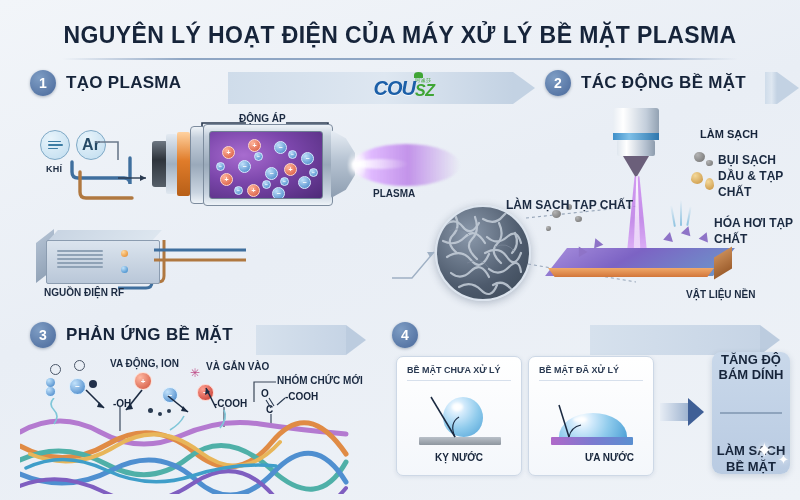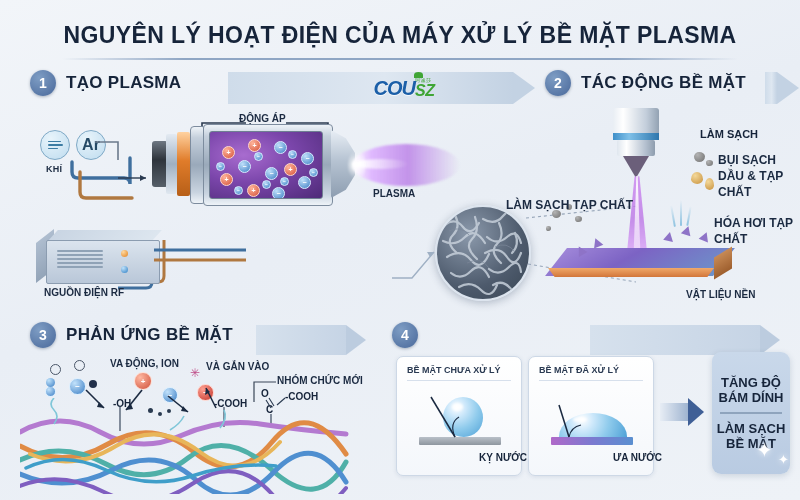--- a/index.html
+++ b/index.html
@@ -134,21 +134,21 @@
   .ion3.r{background:radial-gradient(circle at 32% 28%,#ff9f90,#c2352b);border:1.2px solid #ffd5cd;}
   .fn{font-size:10px;font-weight:bold;color:#16243a;}
 
   
   .card{
     background:linear-gradient(180deg,#ffffff,#f4f7fb);
     border:1px solid #cdd8e6;border-radius:7px;
     box-shadow:0 1px 4px rgba(60,85,120,.12);
   }
   .card-h{font-size:9px;font-weight:bold;color:#2a3a52;}
-  .card-f{font-size:10px;font-weight:bold;color:#16243a;text-align:center;padding-left:44px;}
+  .card-f{font-size:10px;font-weight:bold;color:#16243a;text-align:center;}
   .plate{background:linear-gradient(180deg,#b9c0c8,#8e969f);border-radius:1px;}
   .plate-tr{background:linear-gradient(90deg,#b069c9,#7b7ad0 50%,#5a8fd0 100%);border-radius:1px;}
   .drop-hi{
     background:radial-gradient(circle at 34% 26%,#ffffff 0%,#cfe9fb 22%,#8fcbec 55%,#4da0d6 100%);
   }
   .result{
     background:linear-gradient(180deg,#c9d8ea,#b9cbe2);
     border-radius:9px;box-shadow:0 2px 6px rgba(50,75,110,.18);
     display:flex;flex-direction:column;align-items:center;justify-content:center;gap:7px;
   }
@@ -469,29 +469,29 @@
   <div class="abs card" style="left:528px;top:356px;width:124px;height:118px;">
     <div class="abs card-h" style="left:10px;top:8px;">BỀ MẶT ĐÃ XỬ LÝ</div>
     <div class="abs" style="left:10px;top:23px;width:104px;height:1px;background:#d7e0ec;"></div>
     <div class="abs drop-hi" style="left:30px;top:56px;width:68px;height:26px;border-radius:50% 50% 10% 10%/90% 90% 10% 10%;"></div>
     <div class="abs" style="left:44px;top:60px;width:14px;height:5px;border-radius:50%;background:rgba(255,255,255,.85);filter:blur(1px);"></div>
     <div class="abs plate-tr" style="left:22px;top:80px;width:82px;height:8px;"></div>
     <svg class="abs" style="left:26px;top:46px;width:50px;height:38px;">
       <path d="M14 34 L4 2" stroke="#1b2a41" stroke-width="1.5" fill="none"></path>
       <path d="M14 34 q2 -10 12 -12" stroke="#1b2a41" stroke-width="1.1" fill="none"></path>
     </svg>
-    <div class="abs card-f" style="left:0;top:95px;width:129px;">ƯA NƯỚC</div>
+    <div class="abs card-f" style="left:16px;top:95px;width:129px;">ƯA NƯỚC</div>
   </div>
 
   <div class="abs" style="left:660px;top:398px;display:flex;align-items:center;">
     <div class="rarrow" style="width:28px;"></div>
       <div class="rarrow-tip"></div>
   </div>
 
-  <div class="abs result" style="left:712px;top:352px;width:78px;height:122px;">
+  <div class="abs result" style="left:712px;top:352px;width:78px;height:122px;justify-content:space-between;">
     <div class="result-t">TĂNG ĐỘ BÁM DÍNH</div>
     <div class="result-div"></div>
     <div class="result-t">LÀM SẠCH BỀ MẶT</div>
   </div>
   <div class="abs spark" style="left:756px;top:438px;">✦</div>
   <div class="abs spark" style="left:778px;top:452px;font-size:13px;">✦</div>
 
 </div>
 
 </body></html>

